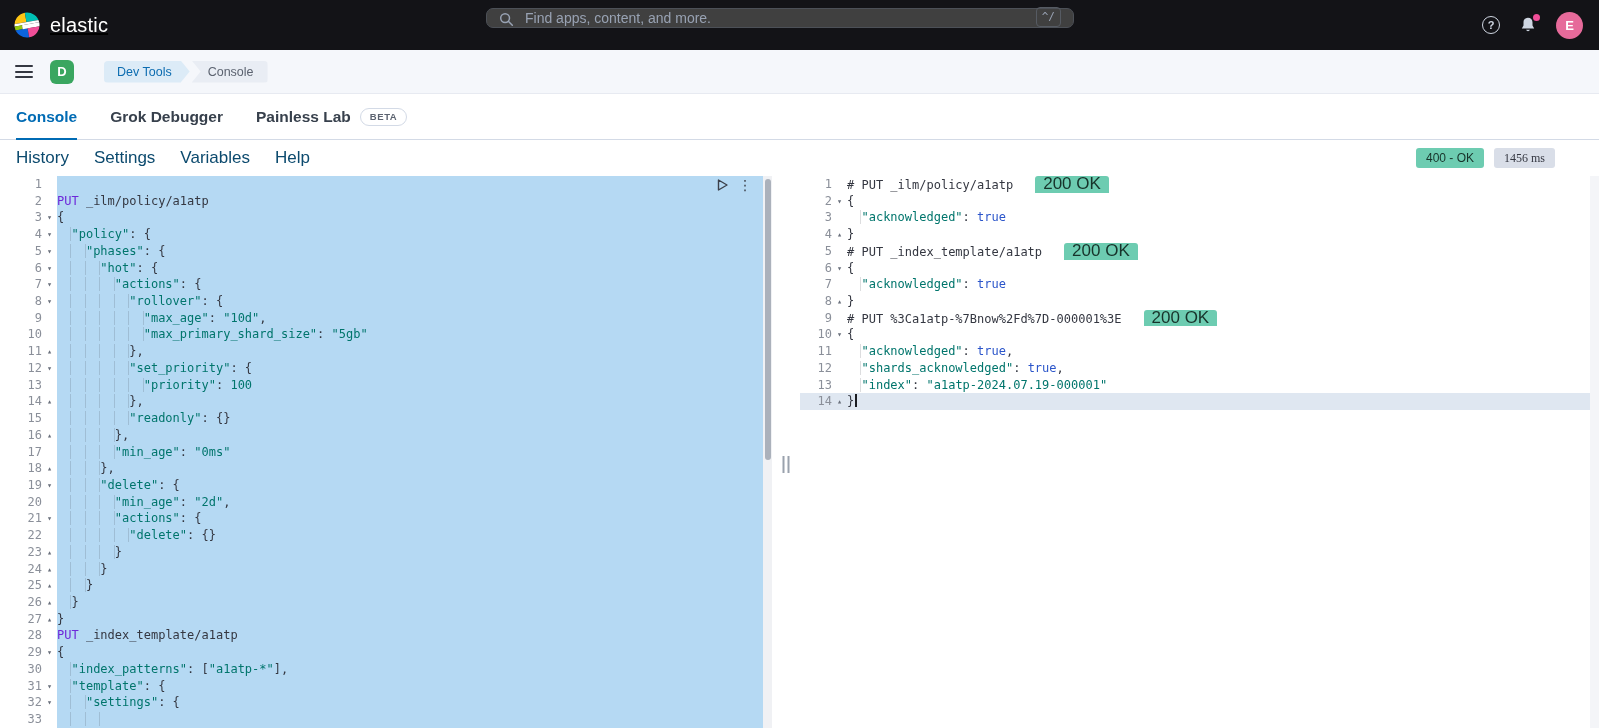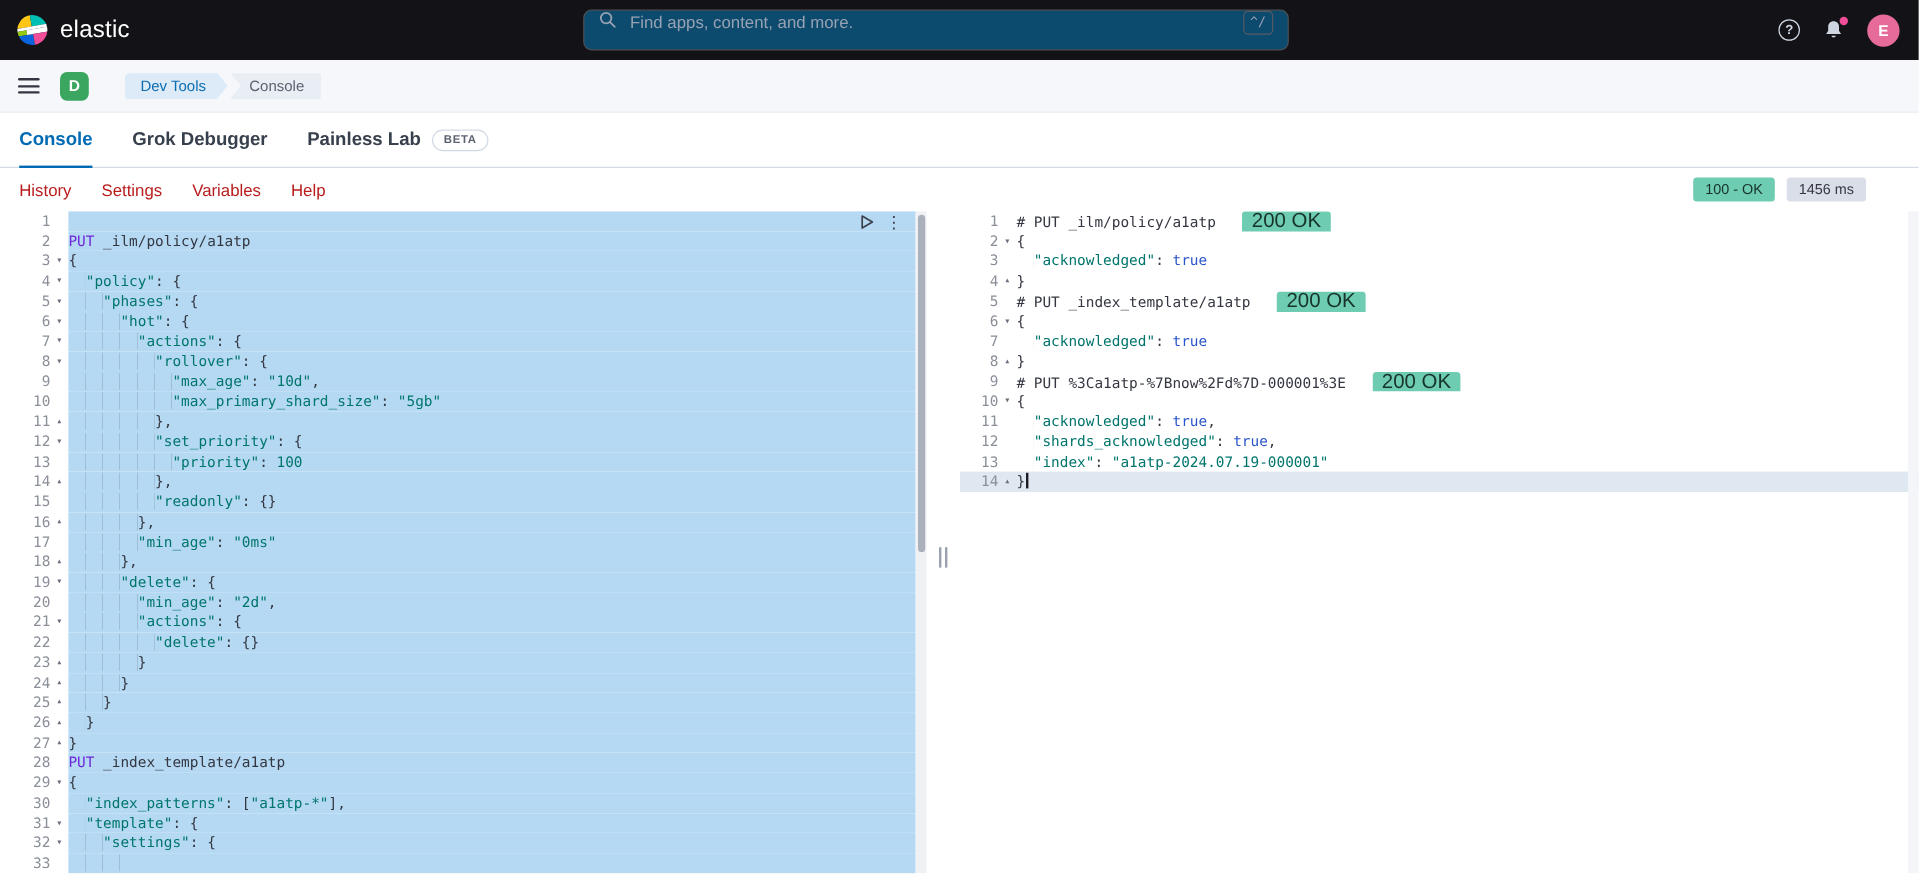--- a/index.html
+++ b/index.html
@@ -1,24 +1,24 @@
 <!DOCTYPE html>
 <html><head>
 <meta charset="utf-8">
 <style>
   html,body{margin:0;padding:0;width:1599px;height:728px;overflow:hidden;background:#fff;
     font-family:"Liberation Sans",sans-serif;}
   *{box-sizing:border-box;}
 
   
-  .topbar{position:relative;height:50px;background:#131317;display:flex;align-items:center;padding:0 14px;}
+  .topbar{position:relative;height:50px;background:#131317;display:flex;align-items:center;padding:0 14px;text-decoration:underline;}
   .brand{display:flex;align-items:center;gap:10px;}
   .brand-text{color:#fff;font-size:20px;letter-spacing:.2px;}
-  .searchbox{position:absolute;left:486px;top:8px;width:588px;height:34px;background:#0c4a6e;
-    border:1px solid #4c5057;border-radius:7px;display:flex;align-items:flex-start;padding:0 12px;gap:9px;}
+  .searchbox{position:absolute;left:486px;top:8px;width:588px;height:20px;background:#404040;
+    border:1px solid #4c5057;border-radius:7px;display:flex;align-items:flex-end;padding:0 12px;gap:9px;}
   .searchbox input{flex:1;background:transparent;border:none;outline:none;color:#e6ebf2;font-size:14px;
     font-family:"Liberation Sans",sans-serif;}
   .searchbox input::placeholder{color:#98a2b3;}
   .kbd-hint{border:1px solid #565b63;color:#98a2b3;border-radius:4px;font-size:11px;line-height:18px;
     padding:0 5px;font-family:"DejaVu Sans Mono",monospace;}
   .top-icons{position:absolute;right:16px;top:0;height:50px;display:flex;align-items:center;gap:19px;}
   .hicon{width:18px;height:18px;border:1.5px solid #cfd6e2;border-radius:50%;color:#cfd6e2;
     font-size:11px;font-weight:700;display:grid;place-items:center;cursor:pointer;}
   .bell-wrap{position:relative;cursor:pointer;display:flex;}
   .bell-dot{position:absolute;top:-2px;right:-3px;width:7px;height:7px;border-radius:50%;background:#f04e98;}
@@ -43,25 +43,25 @@
   .tabs{height:46px;border-bottom:1px solid #d3dae6;display:flex;align-items:stretch;padding:0 16px;
     gap:33px;background:#fff;}
   .tab{display:flex;align-items:center;font-size:15.5px;font-weight:600;color:#37404c;position:relative;cursor:pointer;}
   .tab.active{color:#006bb4;}
   .tab.active::after{content:"";position:absolute;left:0;right:0;bottom:-1px;height:2px;background:#006bb4;}
   .beta{border:1px solid #d3dae6;border-radius:11px;padding:2.5px 9px;font-size:9.5px;font-weight:700;
     letter-spacing:.6px;color:#5c6370;margin-left:9px;align-self:center;}
 
   
   .toolbar{height:36px;display:flex;align-items:center;padding:0 16px;gap:25px;background:#fff;}
-  .tb-item{font-size:14px;color:#b91c1c;cursor:pointer;}
+  .tb-item{font-size:17px;color:#0c4a6e;cursor:pointer;}
   .tb-right{margin-left:auto;display:flex;gap:10px;margin-right:28px;}
   .badge{font-size:12px;line-height:20px;height:20px;padding:0 10px;border-radius:3px;}
   .badge-ok{background:#6dccb1;color:#17332a;}
-  .badge-ms{background:#d9dee8;color:#343741;}
+  .badge-ms{background:#d9dee8;color:#343741;font-family:Liberation Serif, serif;}
 
   
   .main{display:flex;height:552px;position:relative;background:#fff;overflow:hidden;}
   .pane-left{width:772px;flex:none;position:relative;}
   .divider{width:28px;flex:none;position:relative;}
   .div-handle{position:absolute;left:50%;top:280px;transform:translateX(-50%);width:7px;height:17px;
     border-left:2px solid #9aa2ad;border-right:2px solid #9aa2ad;cursor:col-resize;}
   .pane-right{flex:1;position:relative;}
 
   .line{display:flex;height:16.72px;line-height:16.72px;font-family:"DejaVu Sans Mono",monospace;font-size:12px;}
@@ -164,21 +164,21 @@
     <span class="beta">BETA</span>
   </span>
 </nav>
 
 <div class="toolbar">
   <span class="tb-item">History</span>
   <span class="tb-item">Settings</span>
   <span class="tb-item">Variables</span>
   <span class="tb-item">Help</span>
   <span class="tb-right">
-    <span class="badge badge-ok">100 - OK</span>
+    <span class="badge badge-ok">400 - OK</span>
     <span class="badge badge-ms">1456 ms</span>
   </span>
 </div>
 
 <div class="main">
   <div class="pane-left">
     <div class="editor-actions">
       <span class="play-btn">
         <svg width="13" height="14" viewBox="0 0 13 14">
           <path d="M2.5 2 L11 7 L2.5 12 Z" fill="none" stroke="#3c414b" stroke-width="1.4" stroke-linejoin="round"></path>

